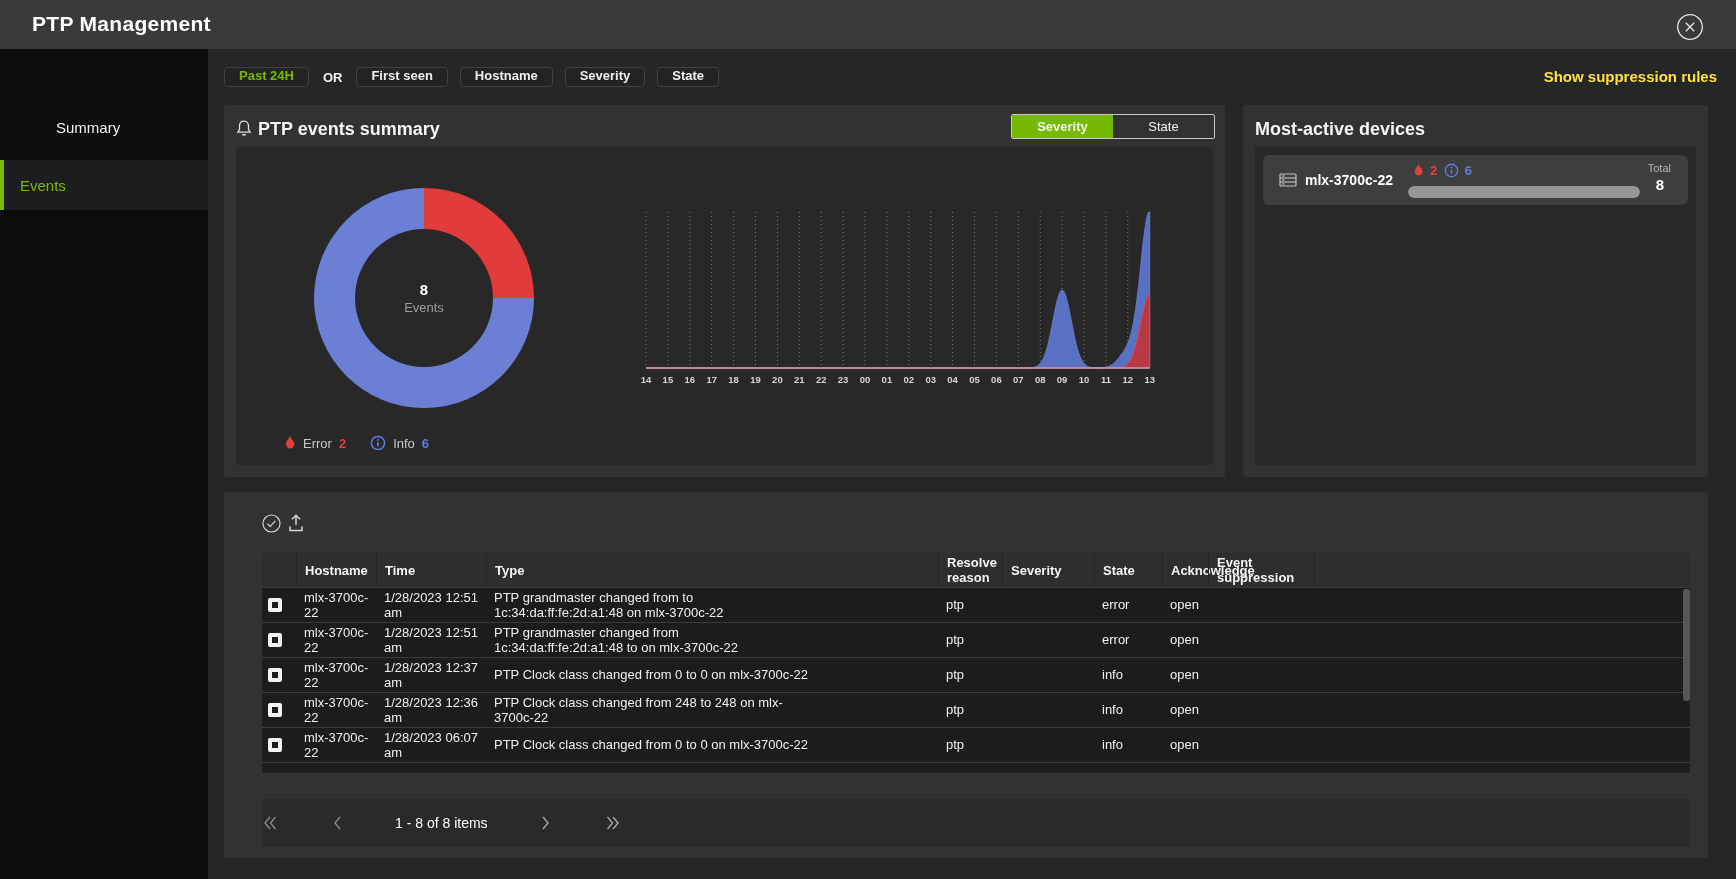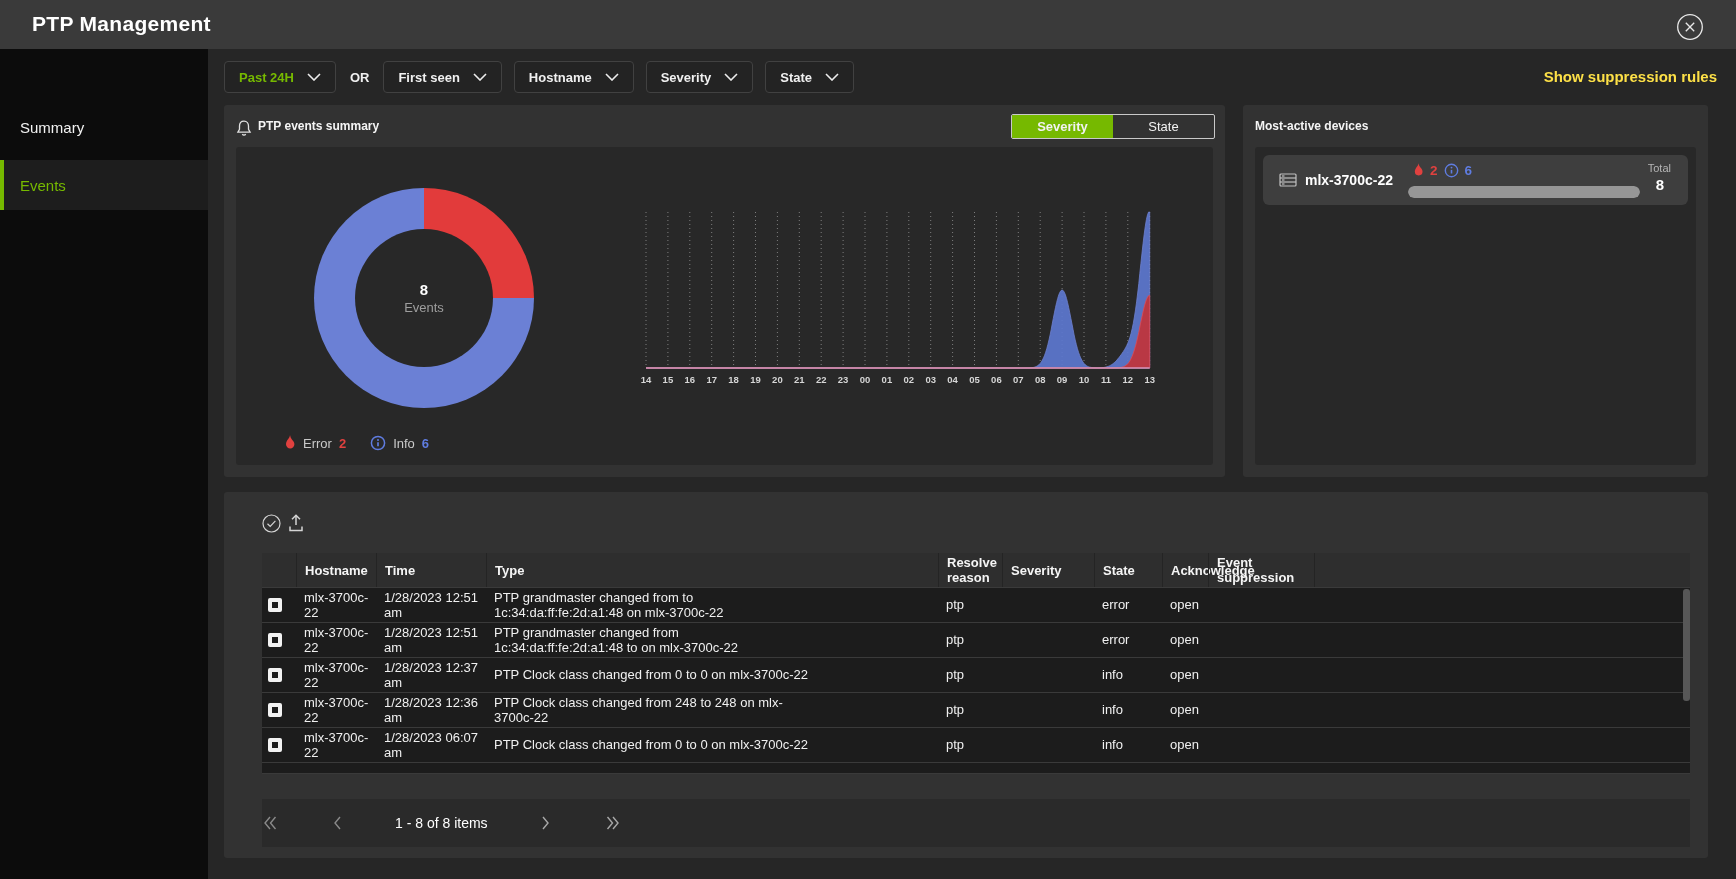--- a/index.html
+++ b/index.html
@@ -7,36 +7,36 @@
   .page{position:relative;width:1736px;height:879px;background:#262626;overflow:hidden;}
 
   
   .topbar{position:absolute;left:0;top:0;width:1736px;height:49px;background:#3a3a3a;}
   .topbar-title{position:absolute;left:32px;top:12px;font-size:21px;font-weight:600;color:#ffffff;letter-spacing:.3px;}
   .close-btn{position:absolute;left:1676px;top:13px;width:28px;height:28px;cursor:pointer;}
 
   
   .sidebar{position:absolute;left:0;top:49px;width:208px;height:830px;background:#0c0c0c;}
   .side-item{position:relative;height:50px;display:flex;align-items:center;padding-left:20px;font-size:15px;color:#f2f2f2;cursor:pointer;}
-  .side-item.first{margin-top:53px;}
+  .side-item.first{margin-top:53px;margin-left:36px;}
   .side-item.active{margin-top:8px;background:#1d1d1d;color:#76b900;border-left:4px solid #76b900;padding-left:16px;}
 
   
   .filter-row{position:absolute;left:224px;top:61px;height:32px;display:flex;align-items:center;}
-  .drop-btn{height:32px;background:#232323;border:1px solid #414141;border-radius:4px;color:#f0f0f0;display:inline-flex;align-items:center;gap:13px;padding:0 14px;font-size:13px;font-weight:600;margin-right:12px;cursor:pointer;}
+  .drop-btn{height:20px;background:#232323;border:1px solid #414141;border-radius:4px;color:#f0f0f0;display:inline-flex;align-items:center;gap:13px;padding:0 14px;font-size:13px;font-weight:600;margin-right:12px;cursor:pointer;flex-direction:column;}
   .drop-btn .green{color:#76b900;}
   .or-label{font-size:13px;font-weight:600;color:#f0f0f0;margin:0 14px 0 2px;}
   .suppression-link{position:absolute;right:19px;top:68px;color:#fde047;font-size:15px;font-weight:700;cursor:pointer;}
 
   
   .card{position:absolute;background:#323232;border-radius:3px;}
   #summary-card{left:224px;top:105px;width:1001px;height:372px;}
   #devices-card{left:1243px;top:105px;width:465px;height:372px;}
   #table-card{left:224px;top:492px;width:1484px;height:366px;}
-  .card-title{position:absolute;top:14px;font-size:12px;font-weight:600;color:#f5f5f5;}
+  .card-title{position:absolute;top:14px;font-size:18px;font-weight:600;color:#f5f5f5;}
   .inner-panel{position:absolute;left:12px;right:12px;top:42px;bottom:12px;background:#282828;border-radius:3px;}
 
   
   .toggle{position:absolute;top:9px;right:10px;display:flex;border:1px solid #c9c9c9;border-radius:2px;overflow:hidden;height:25px;}
   .toggle-opt{width:101px;display:flex;align-items:center;justify-content:center;font-size:13px;color:#f2f2f2;cursor:pointer;}
   .toggle-opt.selected{background:#76b900;font-weight:700;}
 
   
   .donut{position:absolute;left:78px;top:41px;width:220px;height:220px;border-radius:50%;}
   .donut-hole{position:absolute;left:41px;top:41px;width:138px;height:138px;border-radius:50%;background:#282828;display:flex;flex-direction:column;align-items:center;justify-content:center;}

